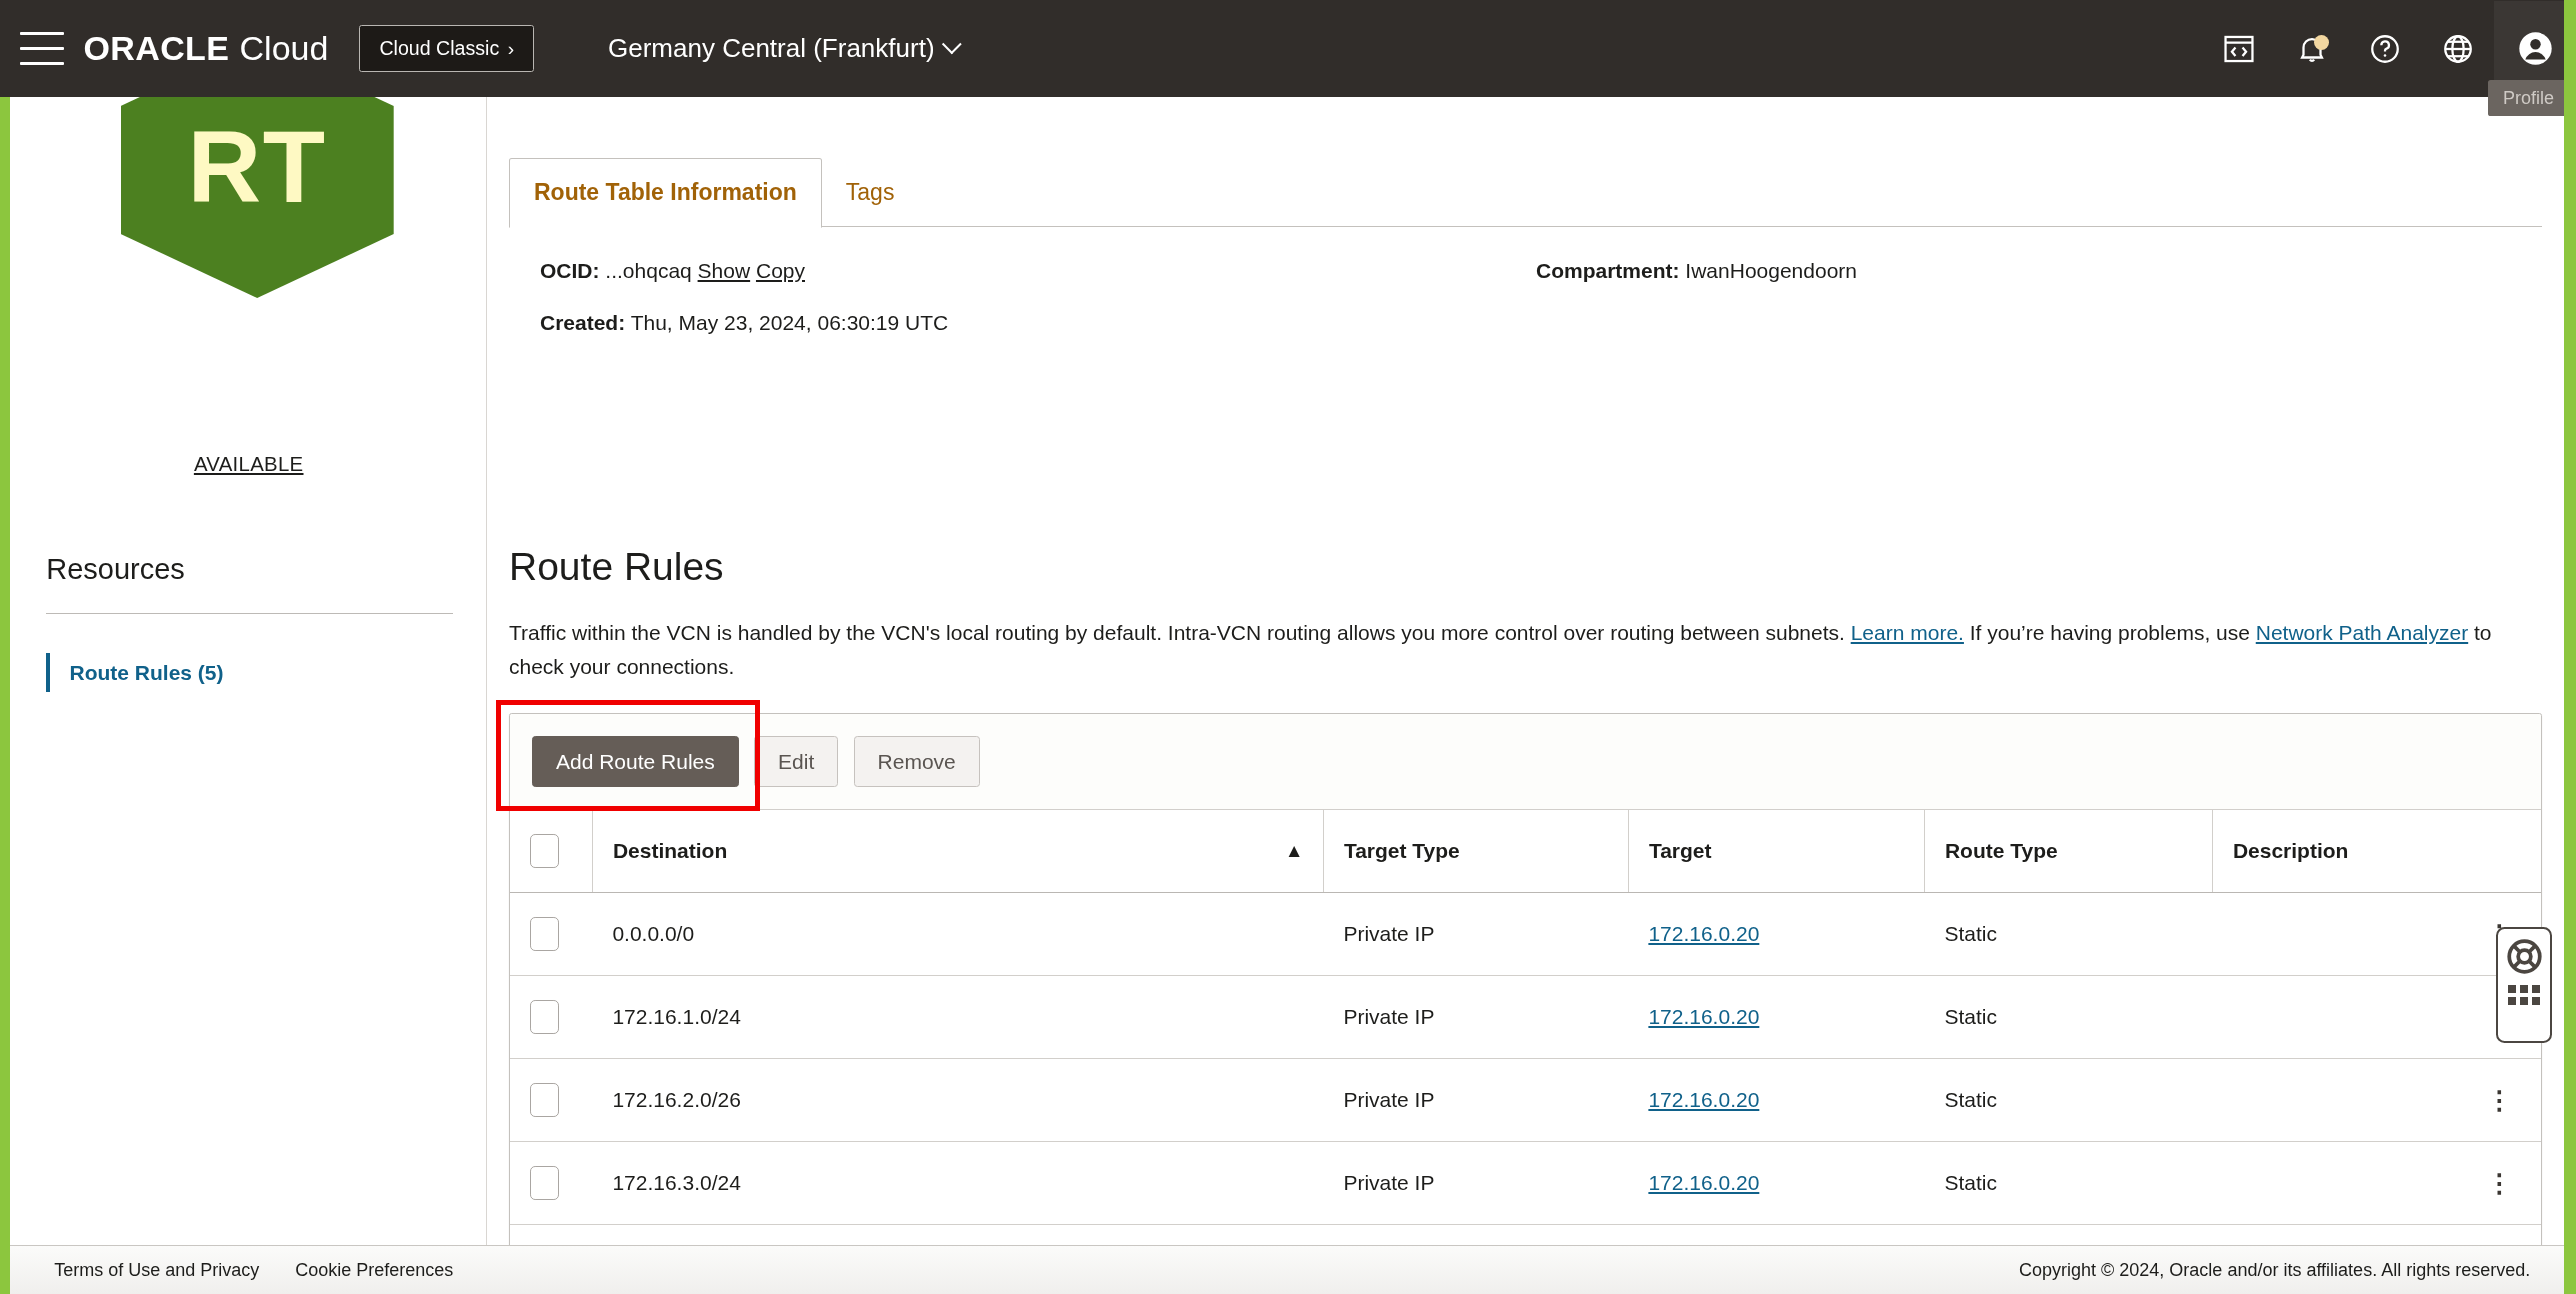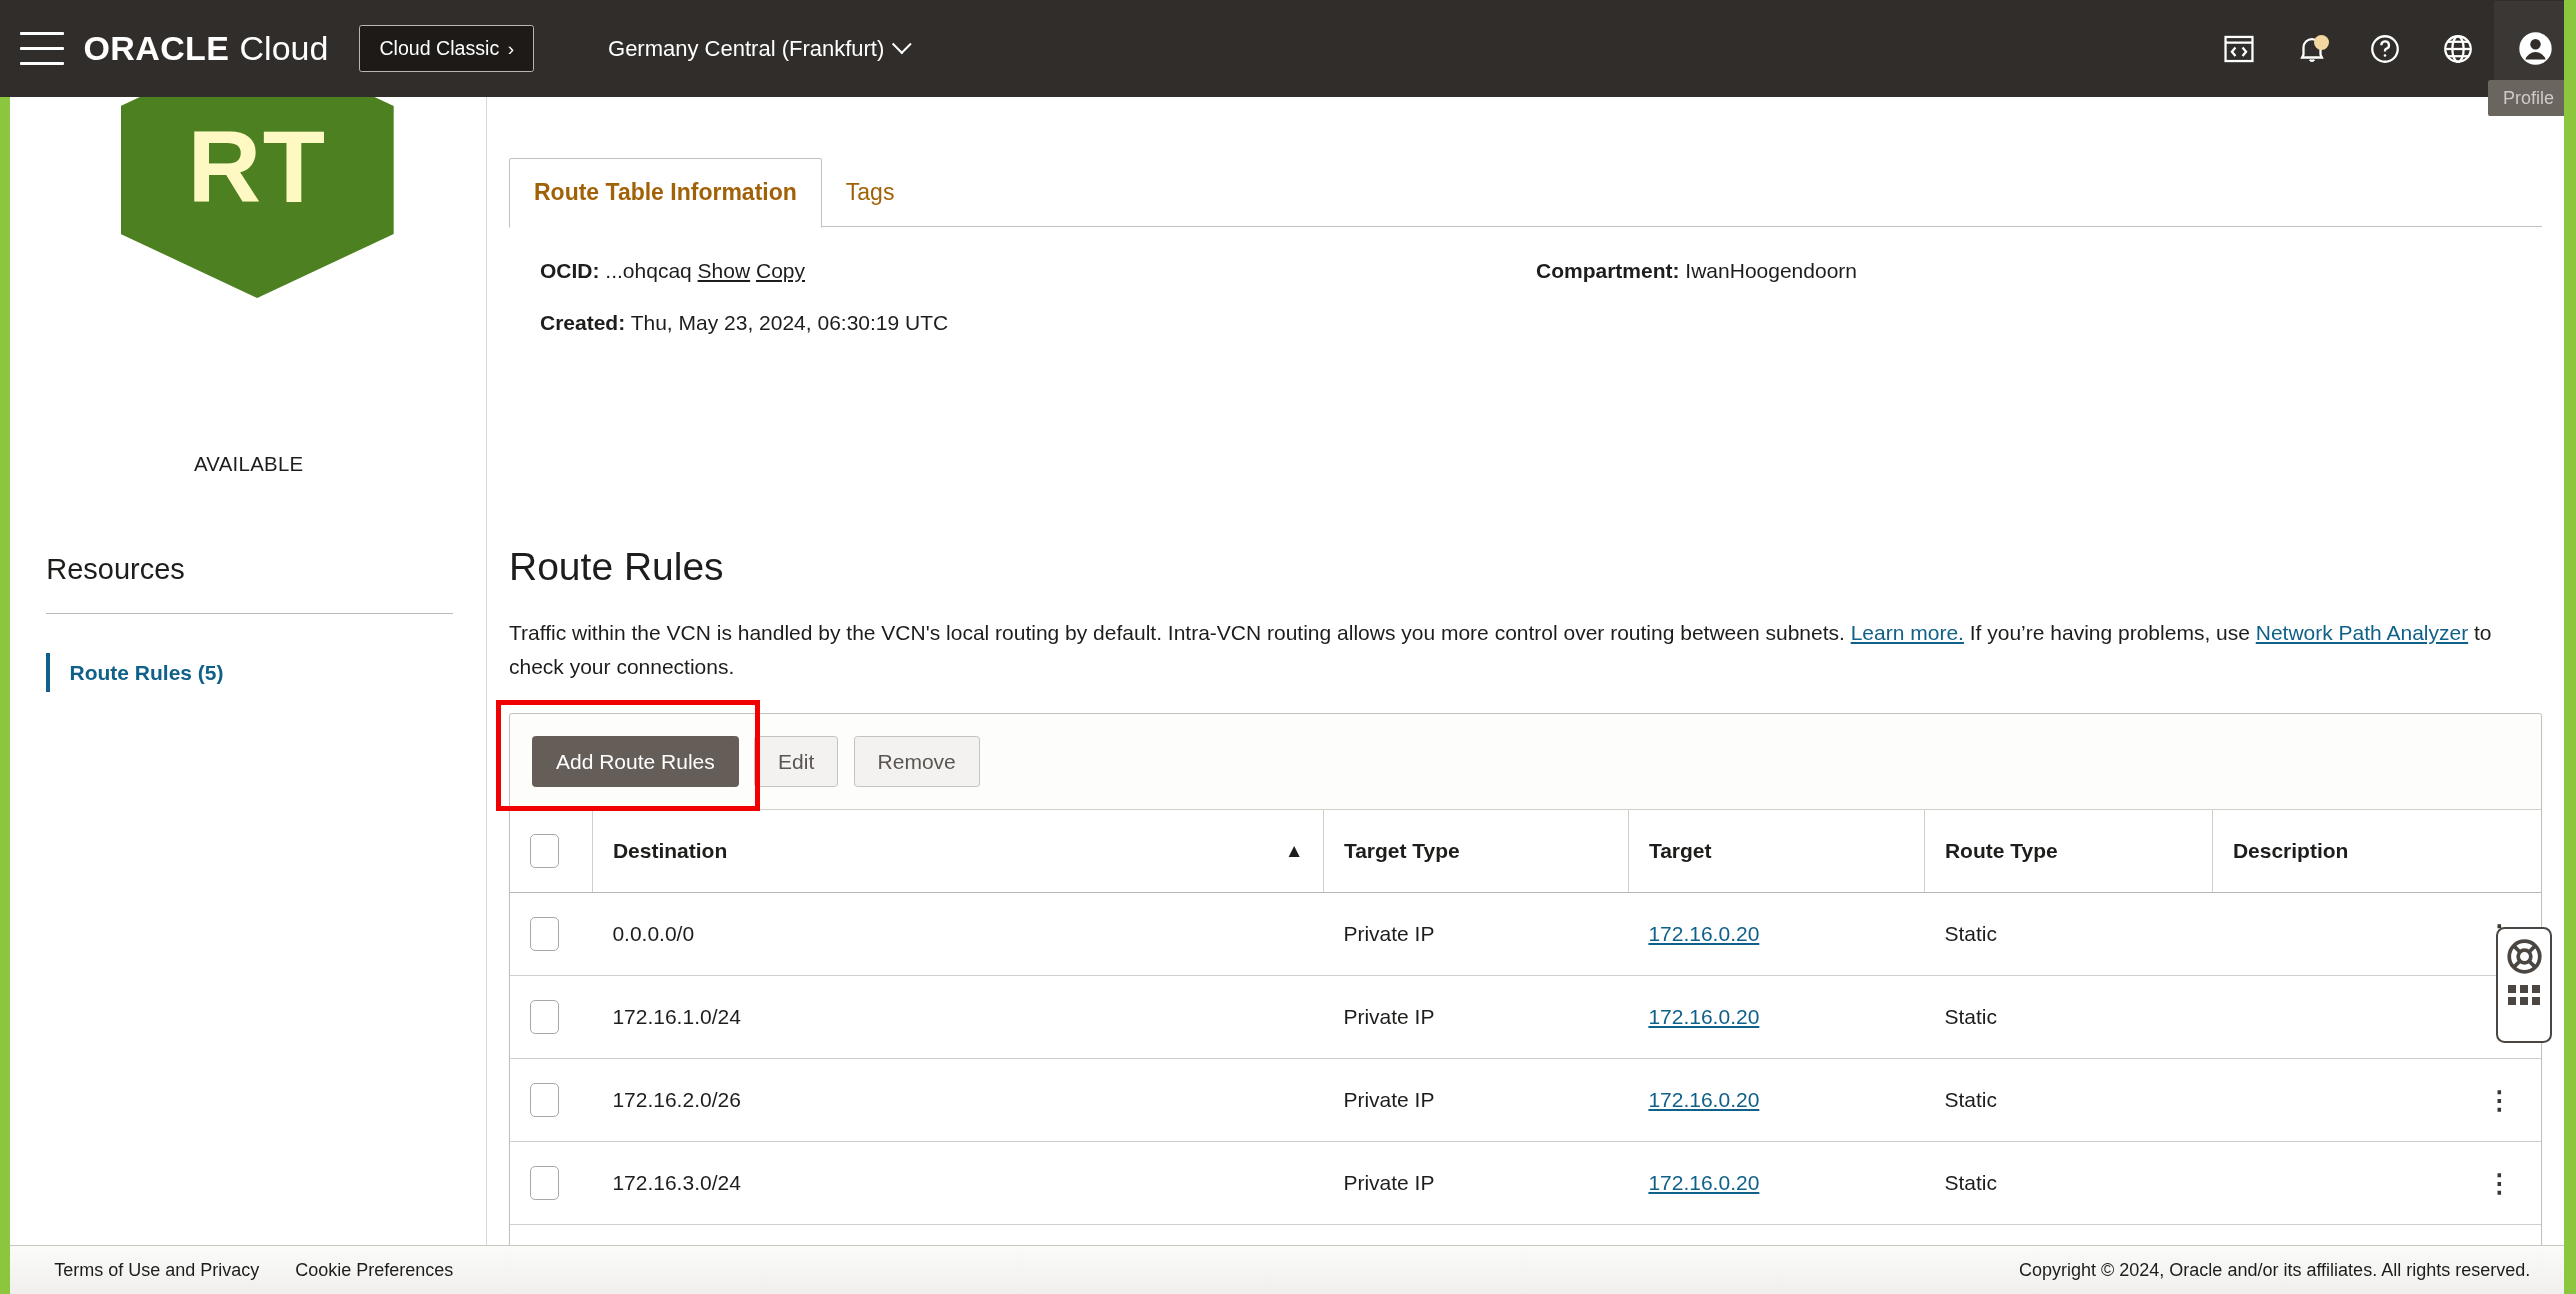--- a/index.html
+++ b/index.html
@@ -75,21 +75,21 @@
     color: #e4e1dd;
     font-size: 19px;
     padding: 0 19px;
     font-family: "Liberation Sans", sans-serif;
     outline: none;
   }
   .searchbox::placeholder { color: #d6d2ce; }
 
   .region {
     color: #ffffff;
-    font-size: 22px;
+    font-size: 26px;
     margin-left: 43px;
     white-space: nowrap;
     cursor: pointer;
     display: flex; align-items: center;
   }
   .region .caret {
     display: inline-block;
     margin-left: 10.2px;
     width: 13.6px; height: 13.6px;
     border-right: 2.6px solid #fff;
@@ -175,20 +175,21 @@
     margin-top: -5.1px;
   }
   .status-label {
     position: absolute;
     top: 358px;
     width: 477px;
     text-align: center;
     font-size: 20.4px;
     color: #1d1d1b;
     letter-spacing: 0.3px;
+    text-decoration: underline;
   }
   .resources-title {
     position: absolute;
     top: 458px;
     left: 36px;
     font-size: 29px;
     font-weight: 300;
     color: #1d1d1b;
   }
   .resources-rule {

